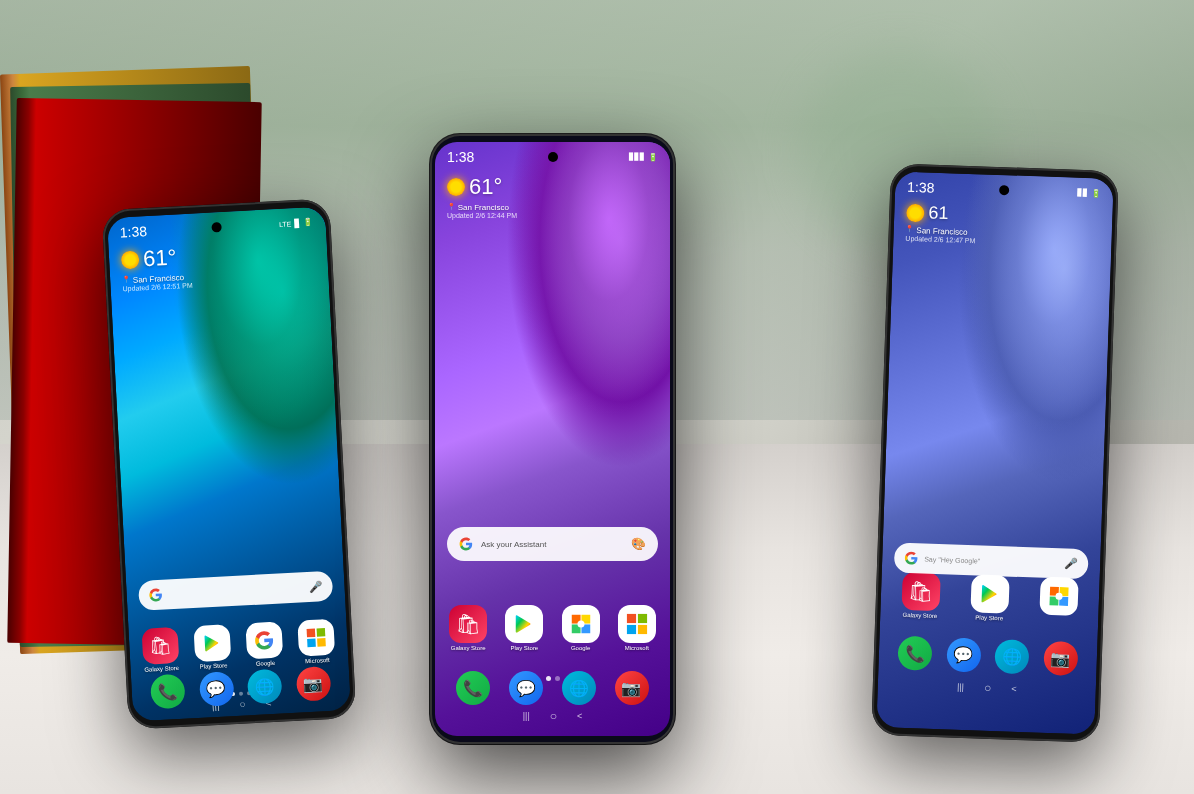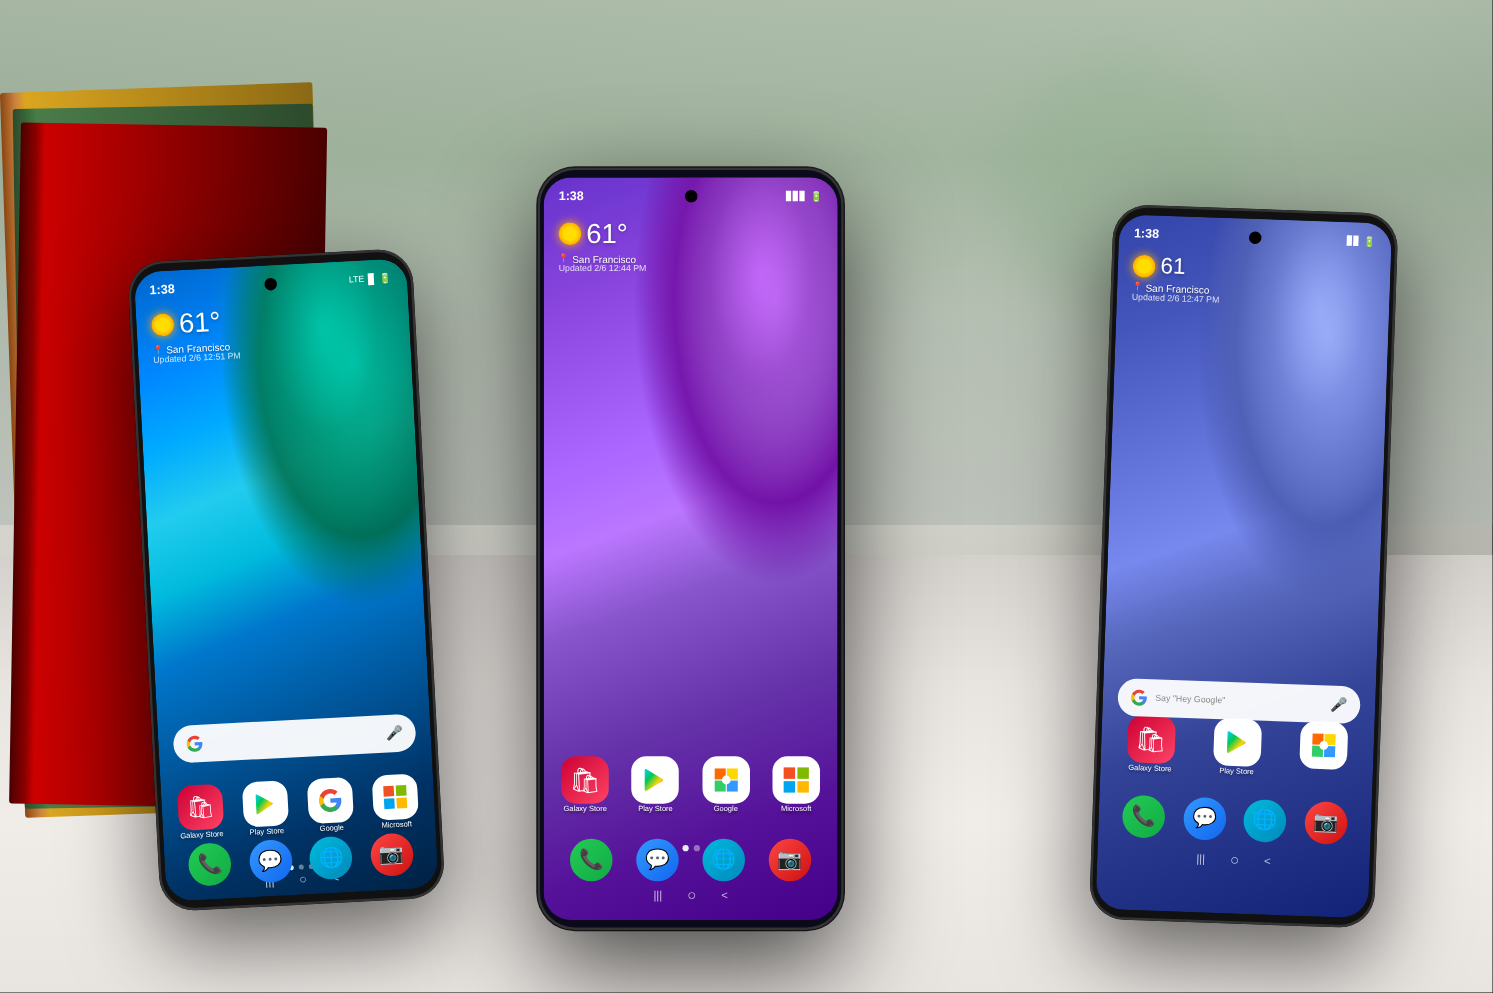--- a/index.html
+++ b/index.html
@@ -236,22 +236,22 @@
       right: 12px;
       height: 18px;
       display: flex;
       justify-content: space-between;
       align-items: center;
       z-index: 10;
     }
 
     .status-time {
       color: white;
-      font-size: 10px;
-      font-weight: 700;
+      font-size: 14px;
+      font-weight: 400;
     }
 
     .status-icons {
       display: flex;
       gap: 3px;
       align-items: center;
     }
 
     
     .camera-hole {
@@ -607,20 +607,30 @@
             <div class="weather-icon"></div>
             <span class="weather-temp">61°</span>
           </div>
           <div style="display:flex;align-items:center;margin-top:1px;">
             <span style="color:white;font-size:7px;margin-right:2px;">📍</span>
             <span class="weather-location">San Francisco</span>
           </div>
           <div class="weather-updated">Updated 2/6 12:44 PM</div>
         </div>
 
+        <div class="assistant-bar">
+          <svg width="14" height="14" viewBox="0 0 24 24">
+            <path d="M22.56 12.25c0-.78-.07-1.53-.2-2.25H12v4.26h5.92c-.26 1.37-1.04 2.53-2.21 3.31v2.77h3.57c2.08-1.92 3.28-4.74 3.28-8.09z" fill="#4285F4"></path>
+            <path d="M12 23c2.97 0 5.46-.98 7.28-2.66l-3.57-2.77c-.98.66-2.23 1.06-3.71 1.06-2.86 0-5.29-1.93-6.16-4.53H2.18v2.84C3.99 20.53 7.7 23 12 23z" fill="#34A853"></path>
+            <path d="M5.84 14.09c-.22-.66-.35-1.36-.35-2.09s.13-1.43.35-2.09V7.07H2.18C1.43 8.55 1 10.22 1 12s.43 3.45 1.18 4.93l2.85-2.22.81-.62z" fill="#FBBC05"></path>
+            <path d="M12 5.38c1.62 0 3.06.56 4.21 1.64l3.15-3.15C17.45 2.09 14.97 1 12 1 7.7 1 3.99 3.47 2.18 7.07l3.66 2.84c.87-2.6 3.3-4.53 6.16-4.53z" fill="#EA4335"></path>
+          </svg>
+          <span class="assistant-text">Ask your Assistant</span>
+          <span style="font-size:12px;">🎨</span>
+        </div>
 
         <div class="app-grid" style="bottom:85px;">
 
           <div class="app-icon-wrapper">
             <div class="app-icon icon-galaxy" style="background:linear-gradient(135deg,#cc0033,#ff4466);width:38px;height:38px;border-radius:12px;display:flex;align-items:center;justify-content:center;">
               <span style="color:white;font-size:20px;">🛍</span>
             </div>
             <span class="app-label">Galaxy Store</span>
           </div>
 

